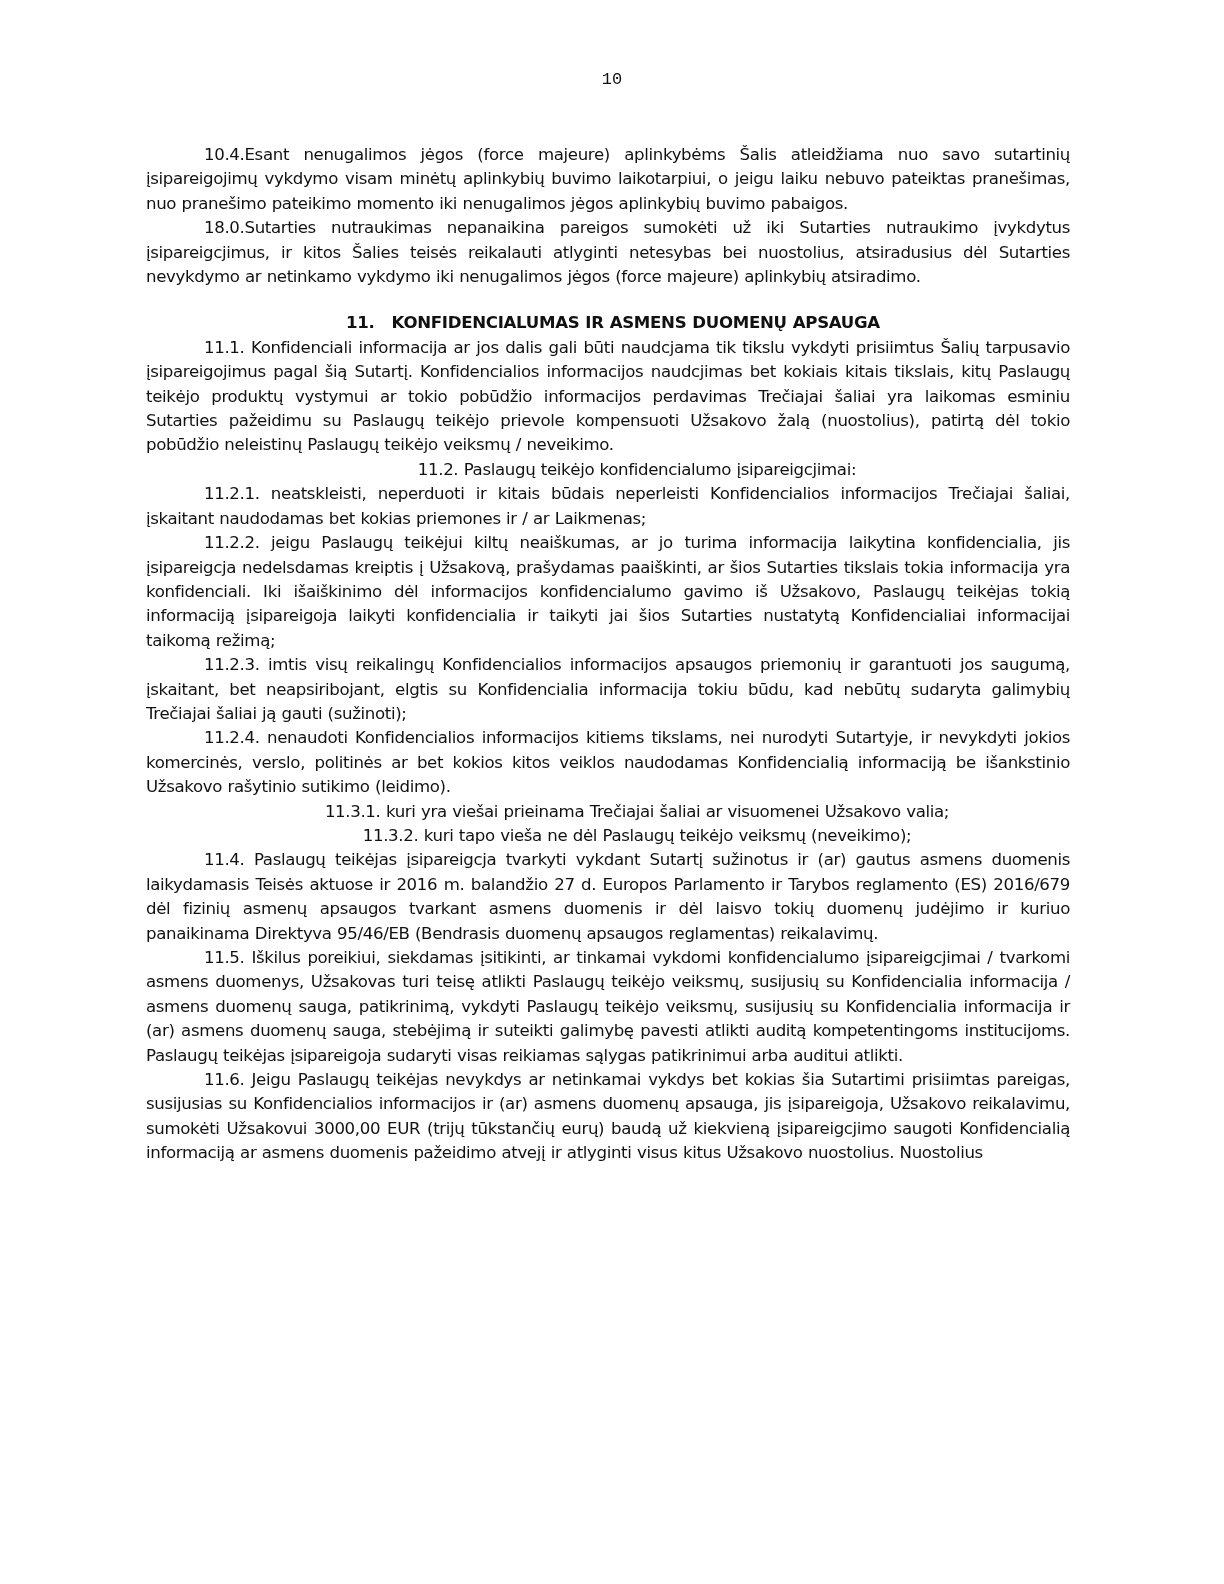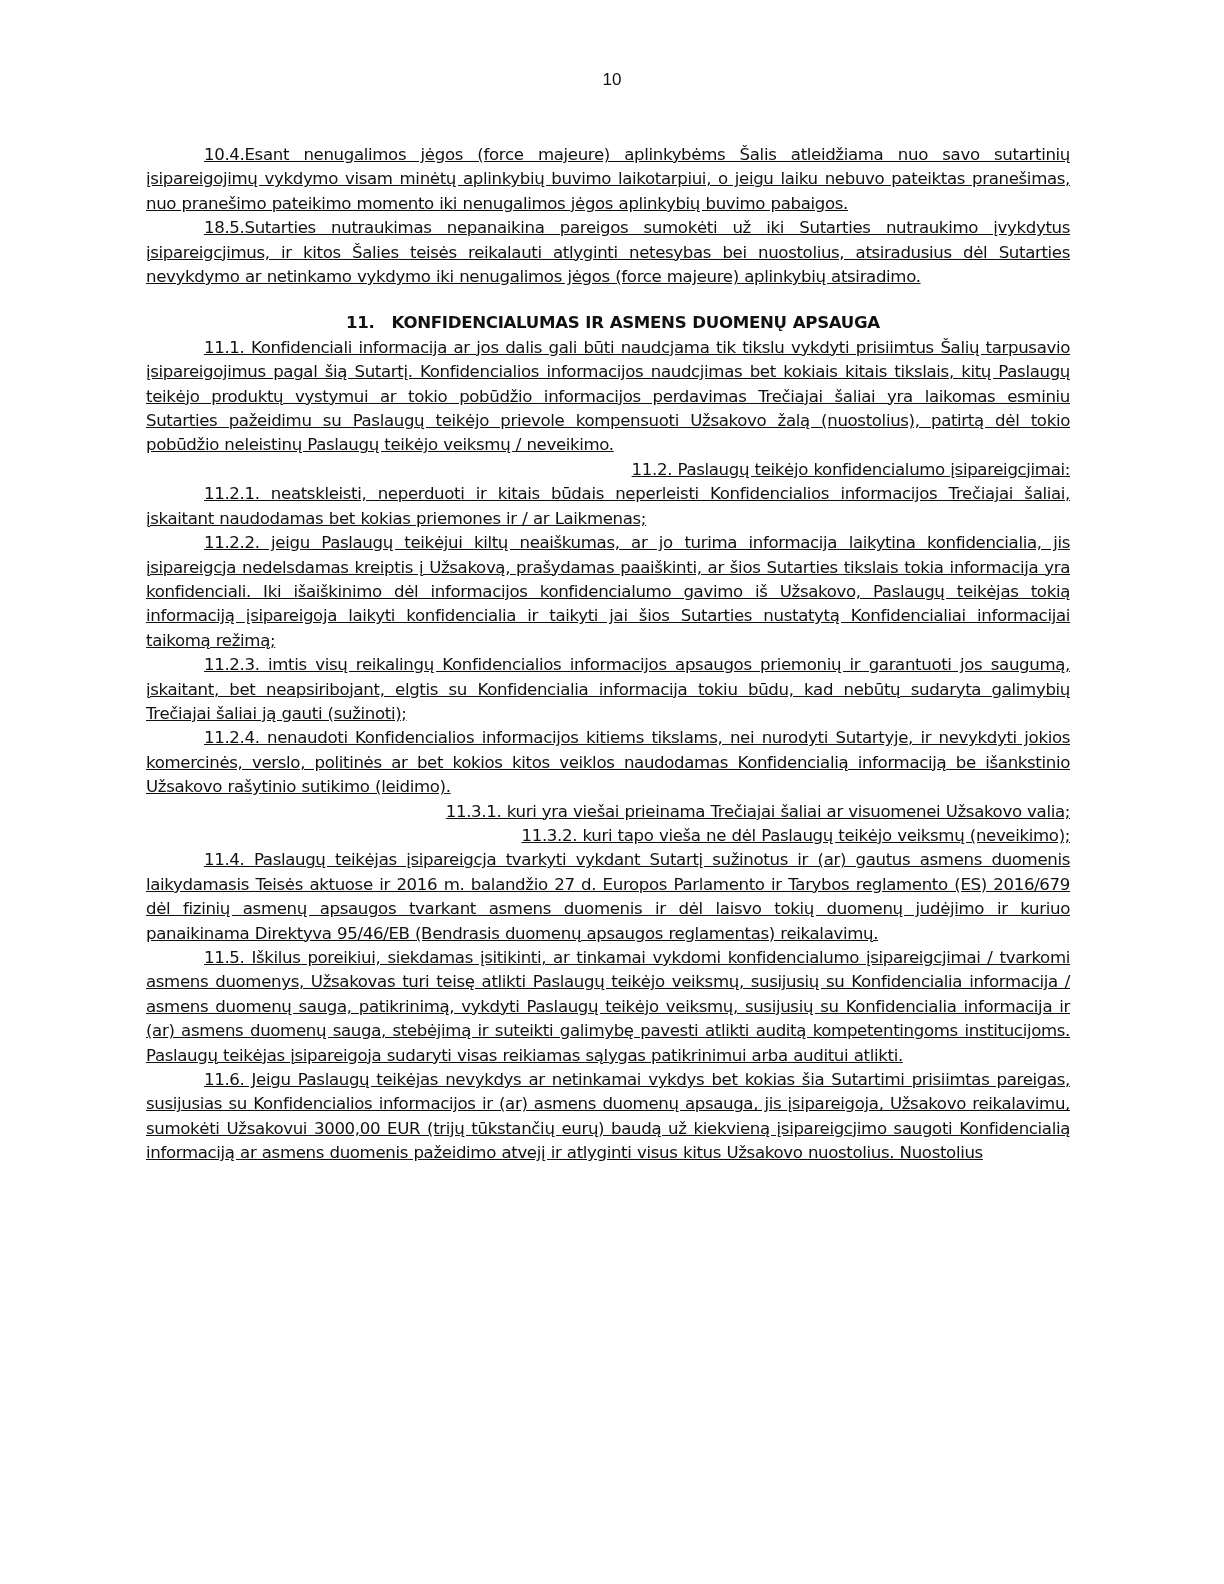--- a/index.html
+++ b/index.html
@@ -15,64 +15,63 @@
       color: #111111;
       font-family: "DejaVu Sans", sans-serif;
     }
     .page-number {
       position: absolute;
       top: 70px;
       left: 0;
       width: 1224px;
       text-align: center;
       font-size: 17px;
-      font-family: Liberation Sans, sans-serif;
+      font-family: Liberation Mono, monospace;
       color: #111;
     }
     .content {
       position: absolute;
       top: 143px;
       left: 146px;
       width: 924px;
       font-size: 16.6px;
       line-height: 24.4px;
       letter-spacing: -0.35px;
       word-spacing: 0.5px;
     }
     .para {
       margin: 0;
       text-align: justify;
       text-indent: 58px;
-      text-decoration: underline;
     }
     .section-heading {
       margin: 22px 0 0 0;
       text-align: center;
       font-weight: bold;
       font-size: 16.6px;
       line-height: 24.4px;
       letter-spacing: -0.3px;
       padding-left: 10px;
     }
     .section-heading .num {
       margin-right: 17px;
     }
     .para.short {
-      text-align: right;
+      text-align: center;
     }
   </style>
 </head>
 <body>
 
 <div class="page-number">10</div>
 
 <div class="content">
 
   <p class="para">10.4.Esant nenugalimos jėgos (force majeure) aplinkybėms Šalis atleidžiama nuo savo sutartinių įsipareigojimų vykdymo visam minėtų aplinkybių buvimo laikotarpiui, o jeigu laiku nebuvo pateiktas pranešimas, nuo pranešimo pateikimo momento iki nenugalimos jėgos aplinkybių buvimo pabaigos.</p>
-  <p class="para">18.5.Sutarties nutraukimas nepanaikina pareigos sumokėti už iki Sutarties nutraukimo įvykdytus įsipareigcjimus, ir kitos Šalies teisės reikalauti atlyginti netesybas bei nuostolius, atsiradusius dėl Sutarties nevykdymo ar netinkamo vykdymo iki nenugalimos jėgos (force majeure) aplinkybių atsiradimo.</p>
+  <p class="para">18.0.Sutarties nutraukimas nepanaikina pareigos sumokėti už iki Sutarties nutraukimo įvykdytus įsipareigcjimus, ir kitos Šalies teisės reikalauti atlyginti netesybas bei nuostolius, atsiradusius dėl Sutarties nevykdymo ar netinkamo vykdymo iki nenugalimos jėgos (force majeure) aplinkybių atsiradimo.</p>
 
   <h2 class="section-heading">
     <span class="num">11.</span><span>KONFIDENCIALUMAS IR ASMENS DUOMENŲ APSAUGA</span>
   </h2>
 
   <p class="para">11.1.  Konfidenciali informacija ar jos dalis gali būti naudcjama tik tikslu vykdyti prisiimtus Šalių tarpusavio įsipareigojimus pagal šią Sutartį. Konfidencialios informacijos naudcjimas bet kokiais kitais tikslais, kitų Paslaugų teikėjo produktų vystymui ar tokio pobūdžio informacijos perdavimas Trečiajai šaliai yra laikomas esminiu Sutarties pažeidimu su Paslaugų teikėjo prievole kompensuoti Užsakovo žalą (nuostolius), patirtą dėl tokio pobūdžio neleistinų Paslaugų teikėjo veiksmų / neveikimo.</p>
   <p class="para short">11.2.   Paslaugų teikėjo konfidencialumo įsipareigcjimai:</p>
   <p class="para">11.2.1. neatskleisti, neperduoti ir kitais būdais neperleisti Konfidencialios informacijos Trečiajai šaliai, įskaitant naudodamas bet kokias priemones ir / ar Laikmenas;</p>
   <p class="para">11.2.2. jeigu Paslaugų teikėjui kiltų neaiškumas, ar jo turima informacija laikytina konfidencialia, jis įsipareigcja nedelsdamas kreiptis į Užsakovą, prašydamas paaiškinti, ar šios Sutarties tikslais tokia informacija yra konfidenciali. Iki išaiškinimo dėl informacijos konfidencialumo gavimo iš Užsakovo, Paslaugų teikėjas tokią informaciją įsipareigoja laikyti konfidencialia ir taikyti jai šios Sutarties nustatytą Konfidencialiai informacijai taikomą režimą;</p>
   <p class="para">11.2.3. imtis visų reikalingų Konfidencialios informacijos apsaugos priemonių ir garantuoti jos saugumą, įskaitant, bet neapsiribojant, elgtis su Konfidencialia informacija tokiu būdu, kad nebūtų sudaryta galimybių Trečiajai šaliai ją gauti (sužinoti);</p>

